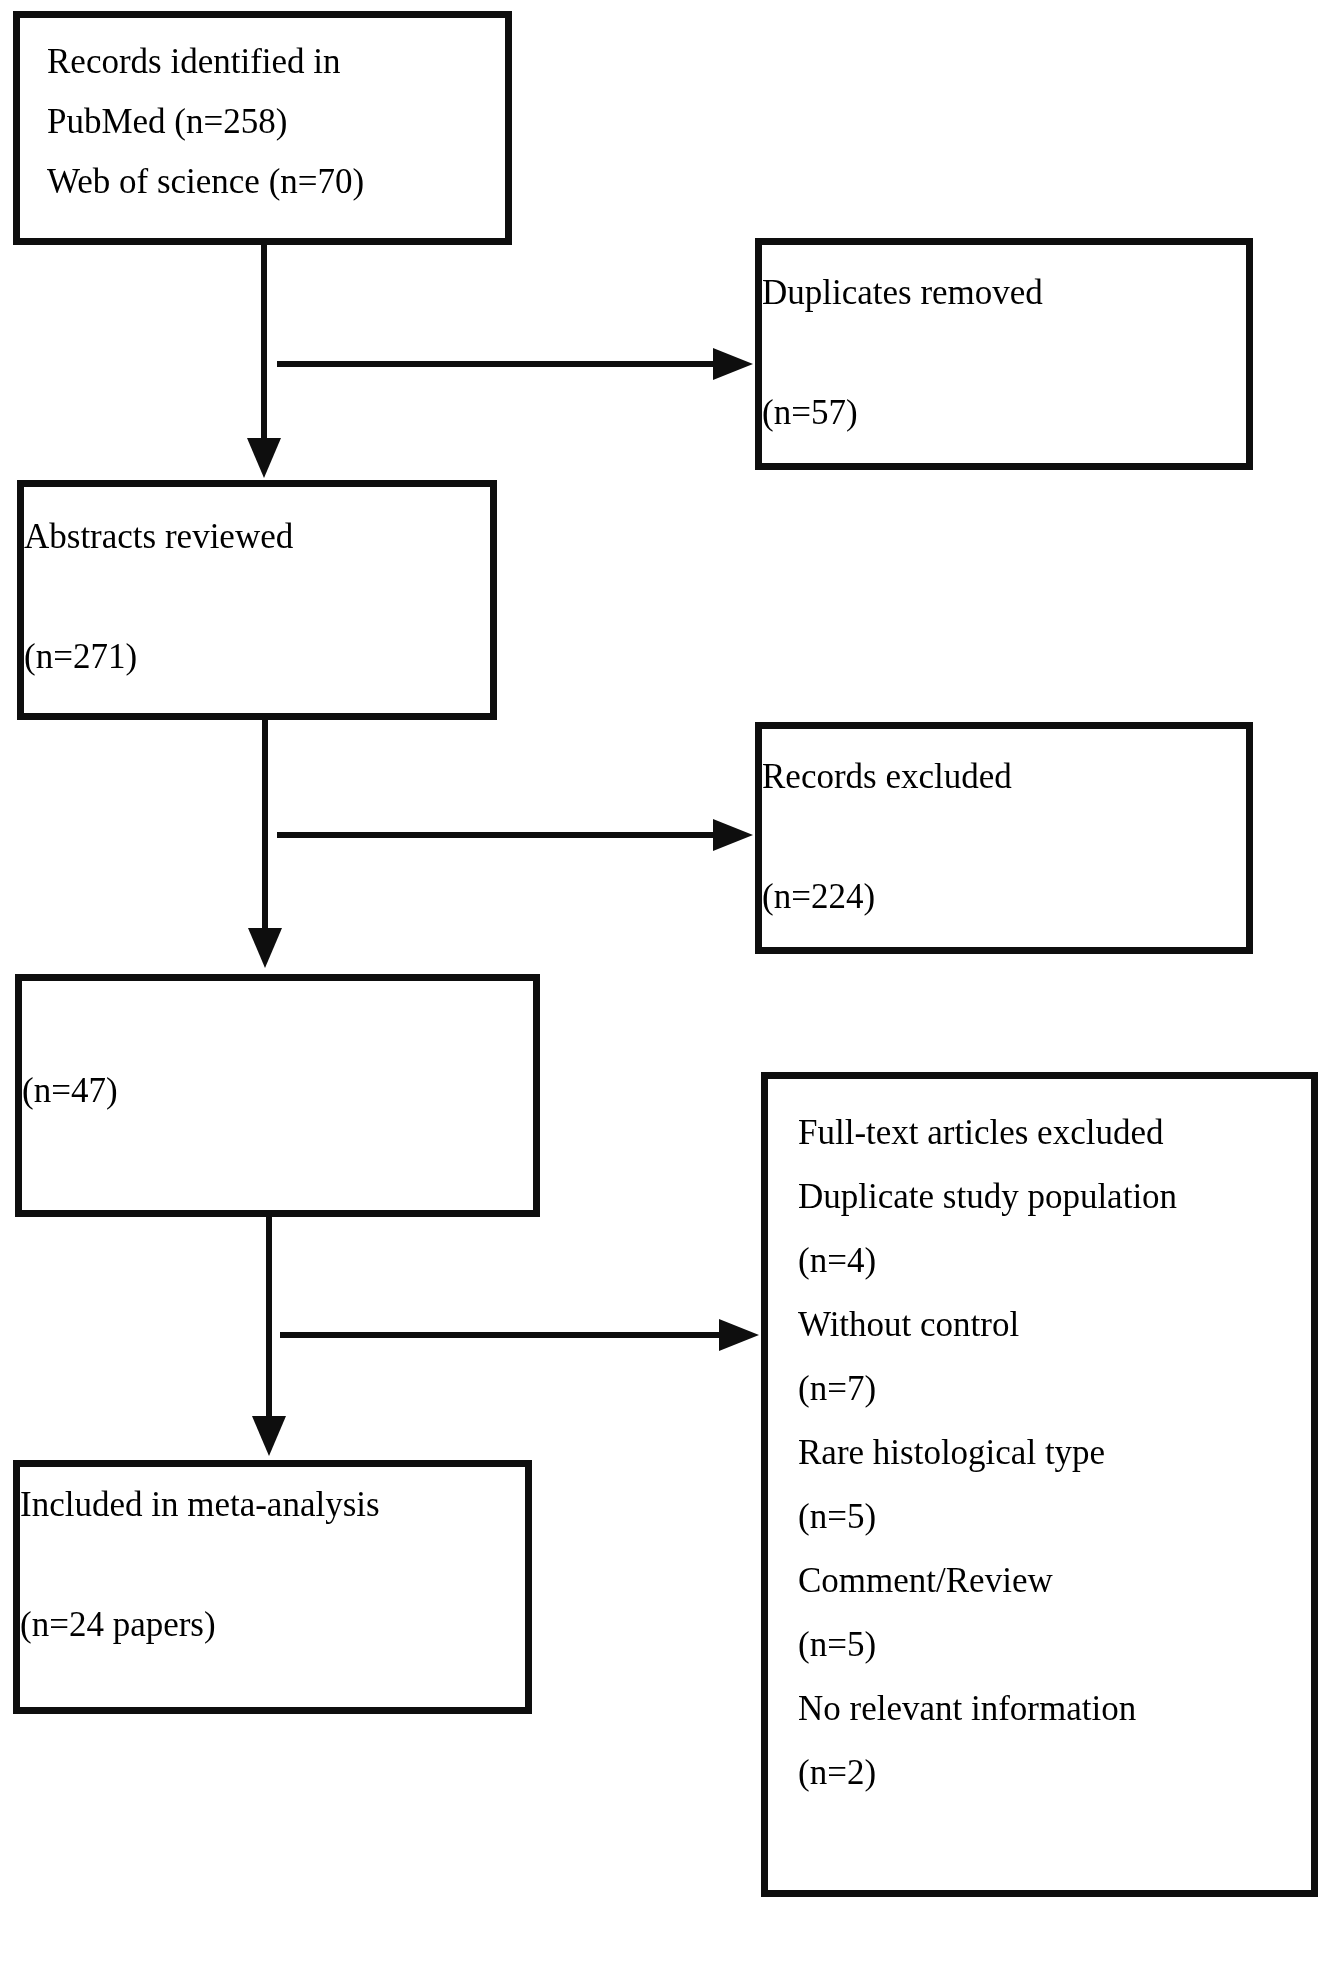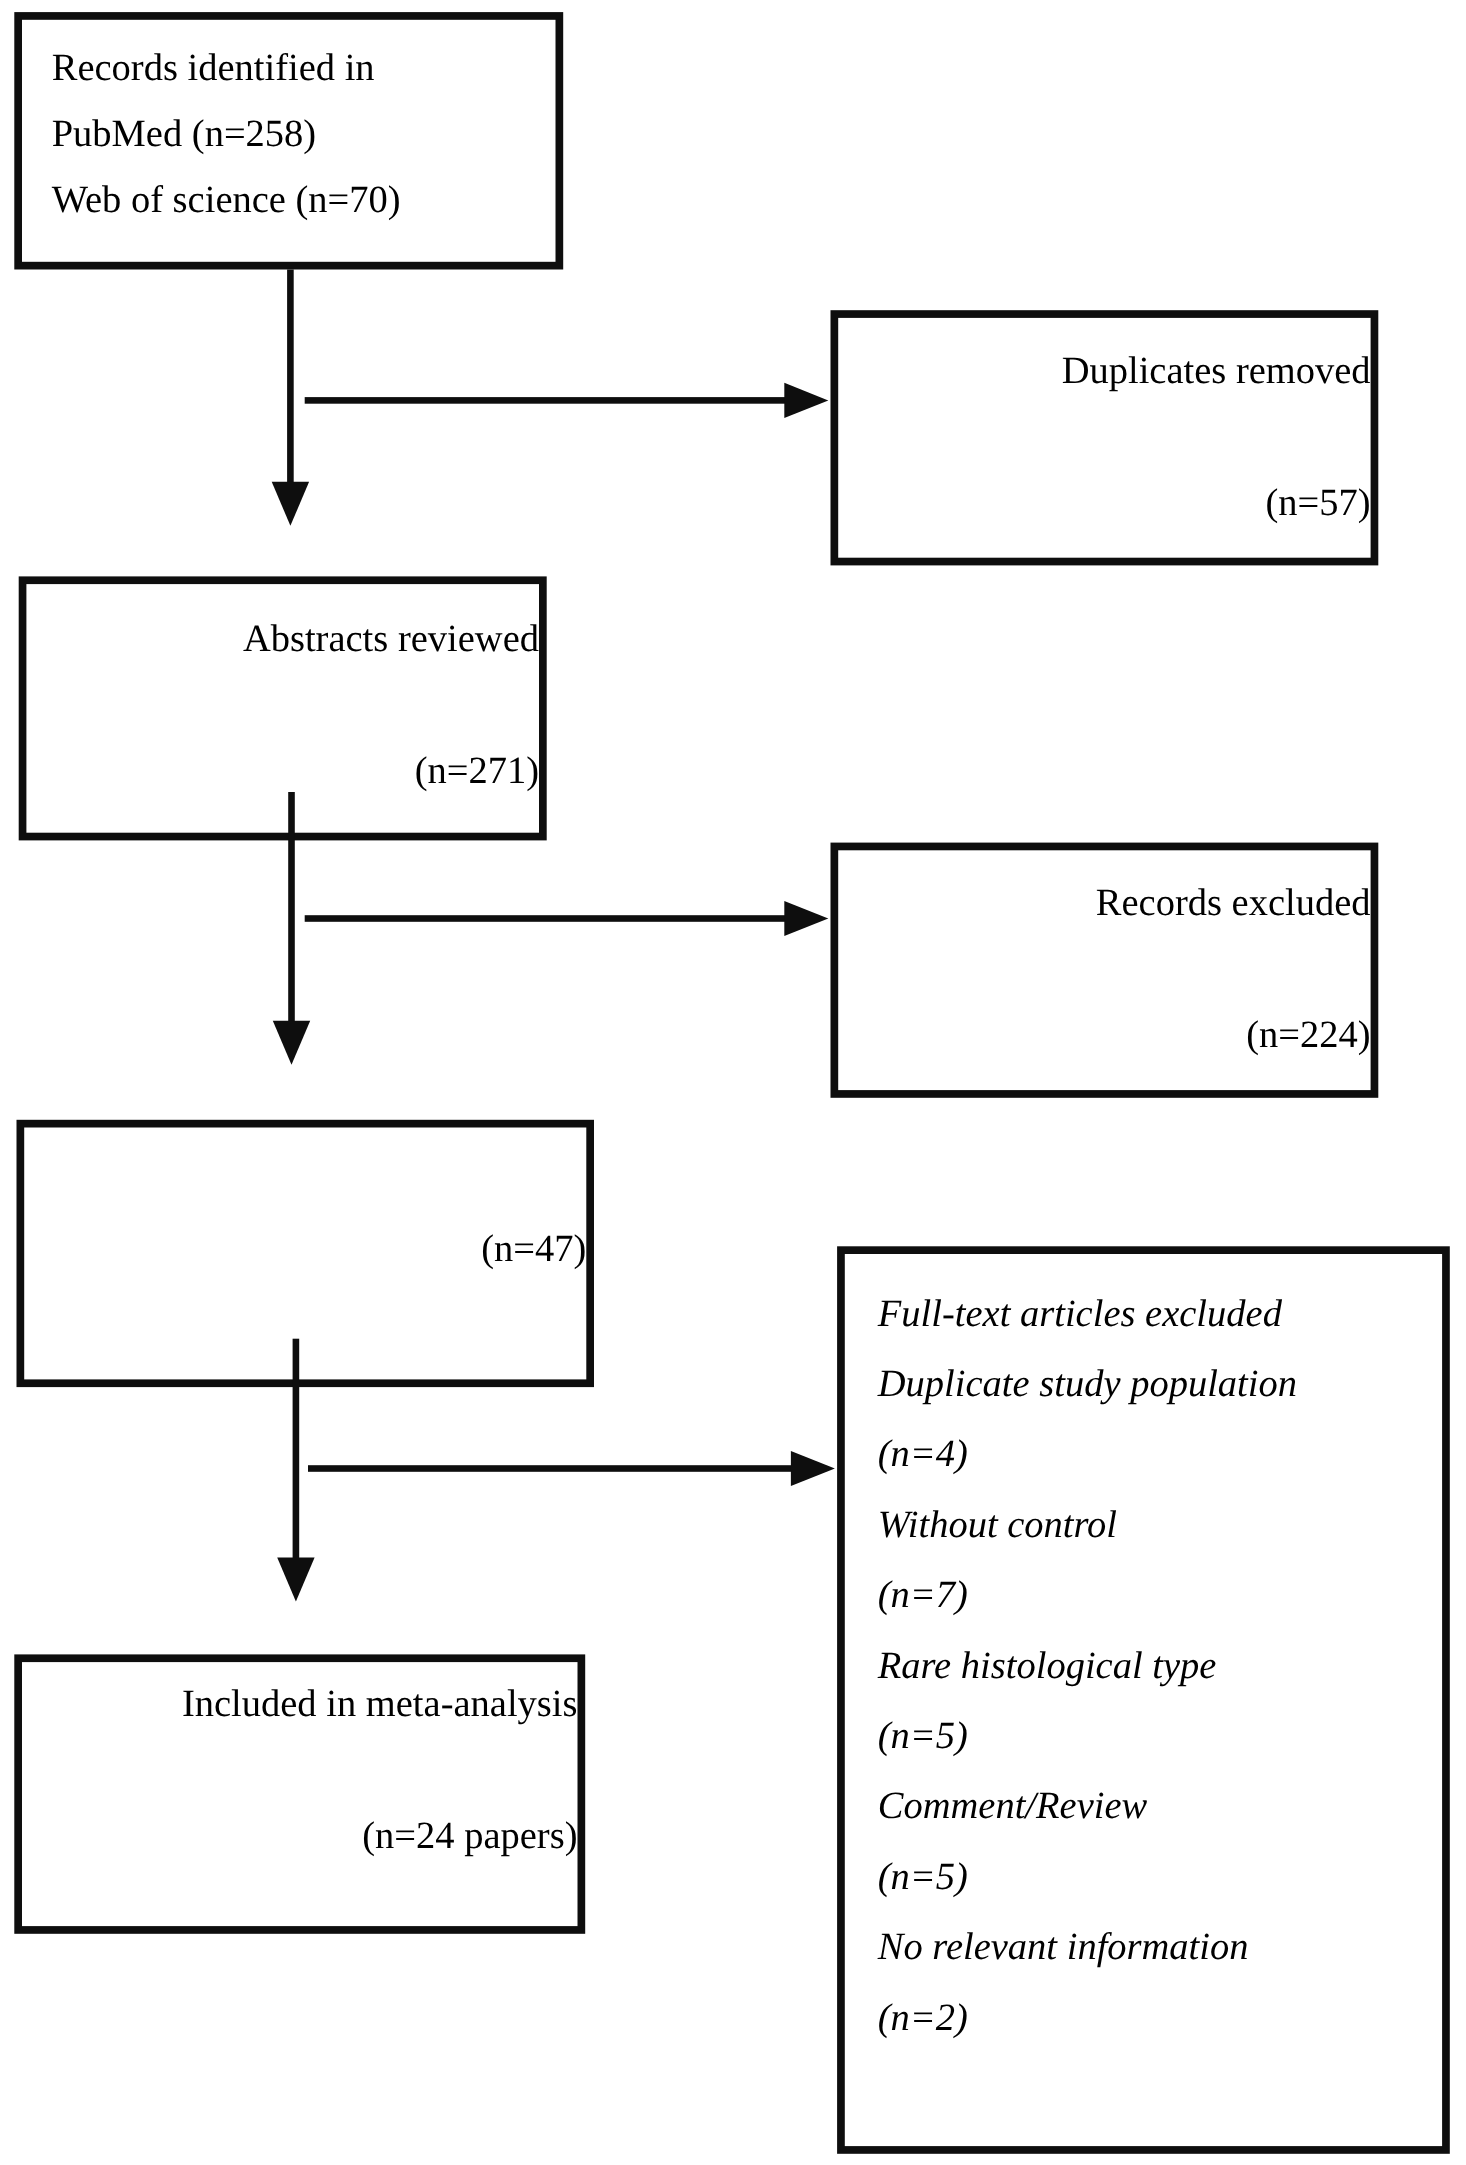--- a/index.html
+++ b/index.html
@@ -18,31 +18,31 @@
   }
   .box {
     position: absolute;
     background: #ffffff;
     border: 7px solid #0e0e0e;
     box-sizing: border-box;
     font-size: 35px;
     line-height: 60px;
   }
   .box .line { white-space: nowrap; }
-  .centered { text-align: right; margin-top: 44px; }
+  .centered { text-align: left; }
   .leftpad  { text-align: left; }
   .gap60 { height: 60px; }
   
   #box-identification { left: 13px;  top: 11px;   width: 499px; height: 234px; padding: 14px 10px 0 27px; }
   #box-abstracts      { left: 17px;  top: 480px;  width: 480px; height: 240px; padding-top: 20px; }
   #box-fulltext       { left: 15px;  top: 974px;  width: 525px; height: 243px; padding-top: 20px; }
   #box-included       { left: 13px;  top: 1460px; width: 519px; height: 254px; padding-top: 8px; }
   #box-duplicates     { left: 755px; top: 238px;  width: 498px; height: 232px; padding-top: 18px; }
   #box-excluded       { left: 755px; top: 722px;  width: 498px; height: 232px; padding-top: 18px; }
-  #box-ft-excluded    { left: 761px; top: 1133px; width: 557px; height: 825px; padding: 22px 8px 0 30px; line-height: 64px; font-style: italic; }
+  #box-ft-excluded    { left: 761px; top: 1072px; width: 557px; height: 825px; padding: 22px 8px 0 30px; line-height: 64px; }
   
   .vline, .hline { position: absolute; background: #0e0e0e; }
   .head { position: absolute; width: 0; height: 0; }
   .head-down  { border-left: 17px solid transparent; border-right: 17px solid transparent; border-top: 40px solid #0e0e0e; }
   .head-right { border-top: 16px solid transparent; border-bottom: 16px solid transparent; border-left: 40px solid #0e0e0e; }
 </style>
 </head>
 <body>
 
 <div id="canvas">

